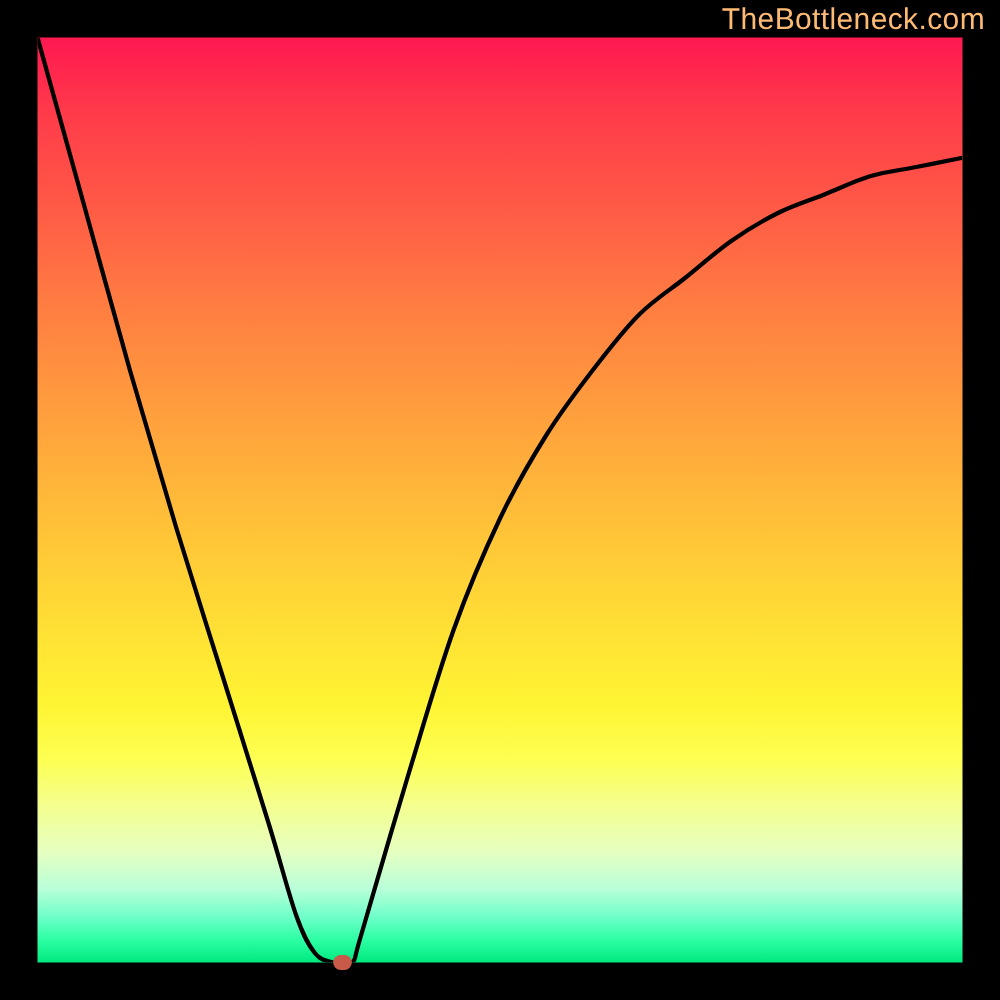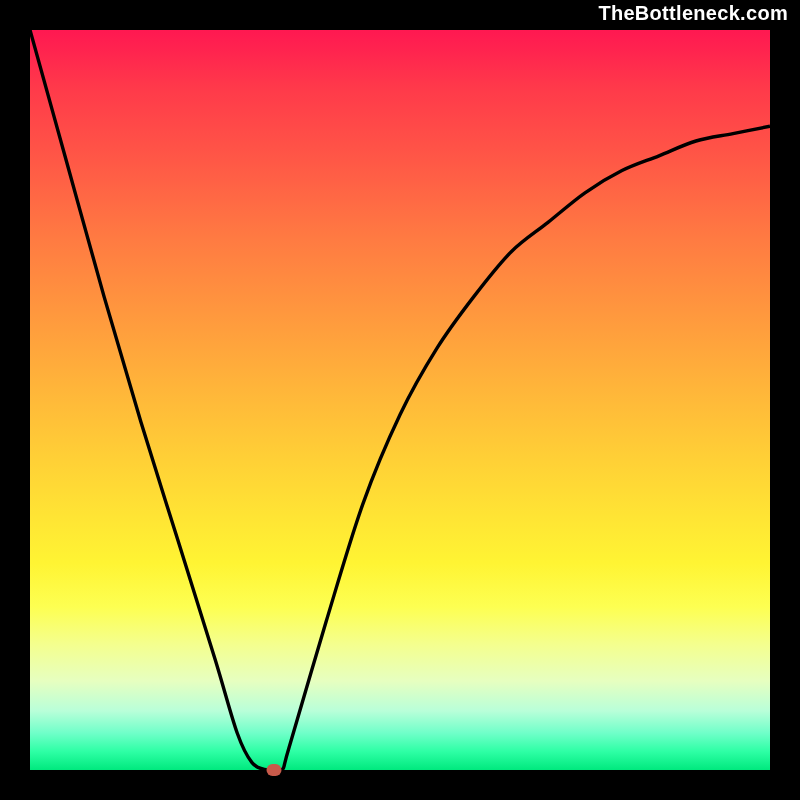--- a/index.html
+++ b/index.html
@@ -13,23 +13,23 @@
   .frame {
     width: 800px;
     height: 800px;
     background: #000;
     position: relative;
   }
   .watermark {
     position: absolute;
     top: 2px;
     right: 12px;
-    color: #ffffff;
-    font-size: 20px;
-    font-weight: 700;
+    color: #fdba74;
+    font-size: 24px;
+    font-weight: 400;
     letter-spacing: 0.3px;
     z-index: 10;
   }
   .plot-area {
     position: absolute;
     left: 30px;
     top: 30px;
     width: 740px;
     height: 740px;
     background: linear-gradient(to bottom,

